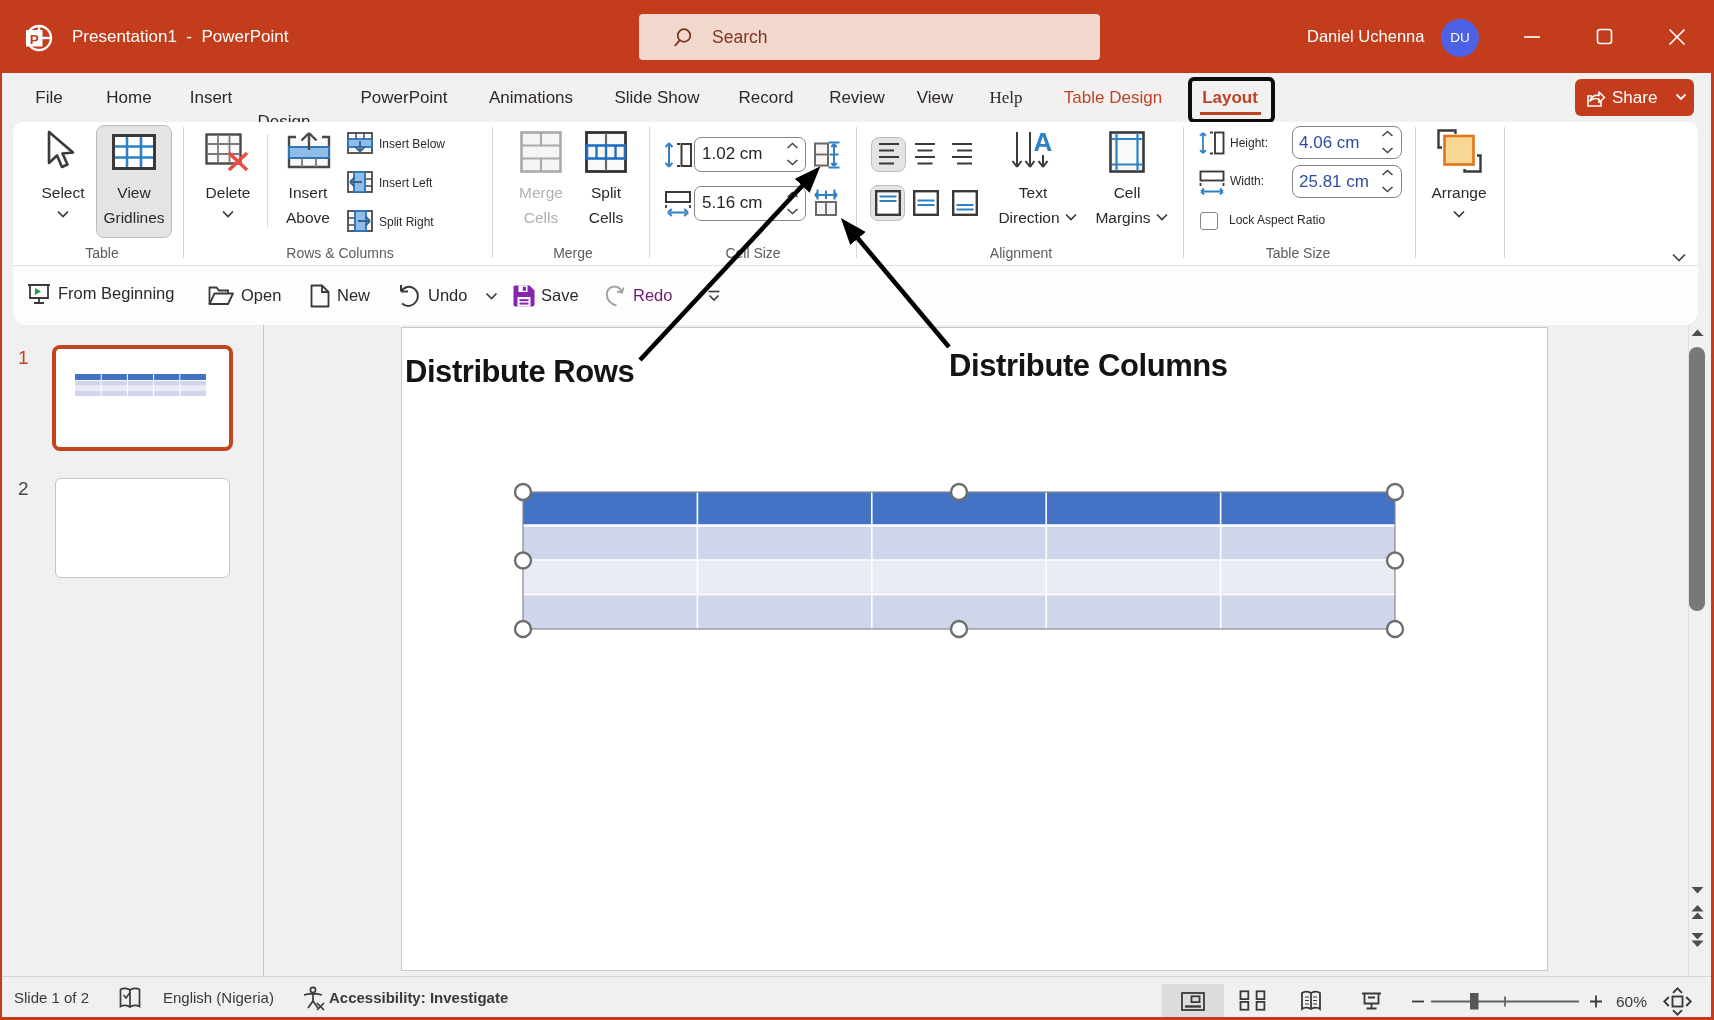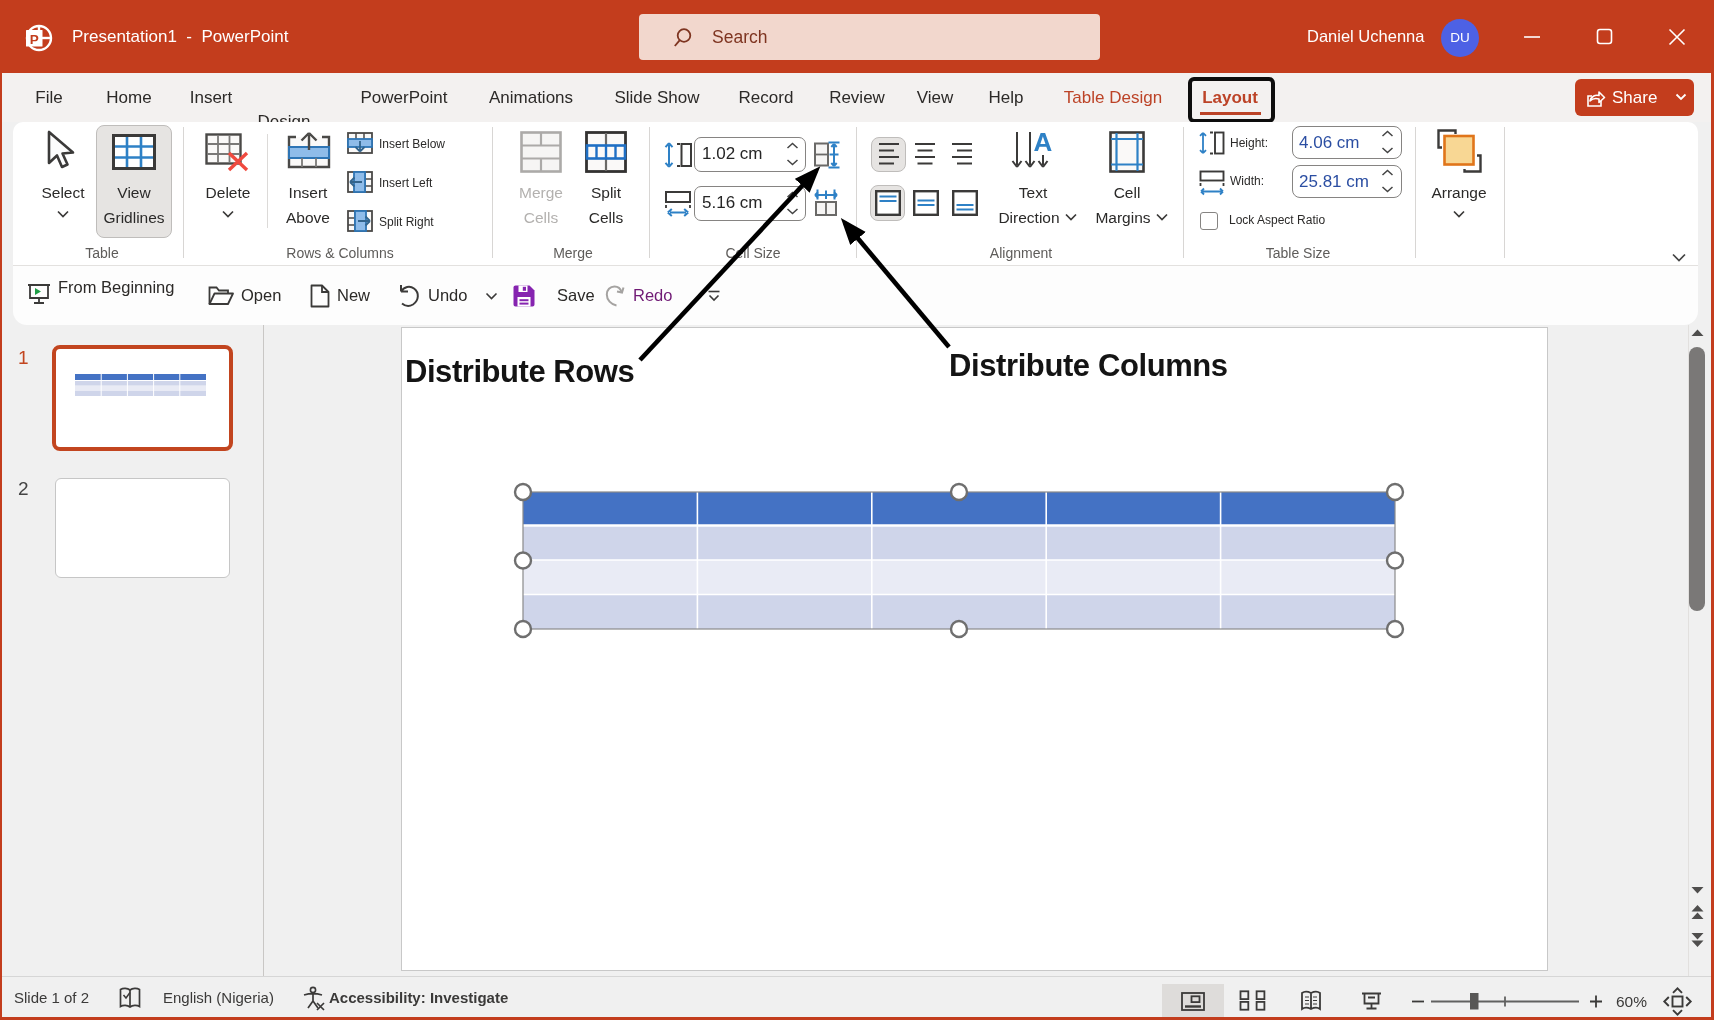--- a/index.html
+++ b/index.html
@@ -85,21 +85,21 @@
 <div class="menu-item" style="left:49px; top:73px;">File</div>
 <div class="menu-item" style="left:129px; top:73px;">Home</div>
 <div class="menu-item" style="left:211px; top:73px;">Insert</div>
 <div class="menu-item" style="left:284px; top:73px;margin-top:24px;">Design</div>
 <div class="menu-item" style="left:404px; top:73px;">PowerPoint</div>
 <div class="menu-item" style="left:531px; top:73px;">Animations</div>
 <div class="menu-item" style="left:657px; top:73px;">Slide Show</div>
 <div class="menu-item" style="left:766px; top:73px;">Record</div>
 <div class="menu-item" style="left:857px; top:73px;">Review</div>
 <div class="menu-item" style="left:935px; top:73px;">View</div>
-<div class="menu-item" style="left:1006px; top:73px;">Help</div>
+<div class="menu-item" style="left:1006px; top:73px;font-family:Liberation Serif, serif;">Help</div>
 <div class="menu-item" style="left:1113px; top:73px; color:#BC4327;">Table Design</div>
 <div class="menu-item" style="left:1230px; top:73px; color:#BC4327; font-weight:bold;">Layout</div>
 <div class="abs" style="left:1200px; top:112px; width:61px; height:3px; background:#BC4327;"></div>
 <div class="abs" style="left:1188px; top:77px; width:87px; height:46px; border:4px solid #0D0D0D; border-radius:6px;"></div>
 <div class="abs" style="left:1575px; top:79px; width:119px; height:37px; background:#C33D1D; border-radius:6px;"></div>
 <svg width="20" height="20" style="left:1586px; top:88px;" viewBox="0 0 20 20">
   <path d="M 6 8 L 2 8 L 2 18 L 15 18 L 15 13" fill="none" stroke="#fff" stroke-width="1.6"></path>
   <path d="M 4 13 C 5 8.5 9 6.5 13 7.5 L 13 4 L 18.5 9.5 L 13 14.5 L 13 11 C 9.5 10 6.5 10.5 4 13 Z" fill="none" stroke="#fff" stroke-width="1.6" stroke-linejoin="round"></path>
 </svg>
 <div class="abs" style="left:1612px; top:79px; height:37px; line-height:37px; font-size:17px; color:#fff;">Share</div>
@@ -328,21 +328,21 @@
 <div class="btn-label" style="left:1459px; top:184px;">Arrange</div>
 <svg width="14" height="9" style="left:1452px; top:210px;" viewBox="0 0 14 9">
   <path d="M 2 1.5 L 7 6.5 L 12 1.5" fill="none" stroke="#3B3A39" stroke-width="1.7"></path>
 </svg>
 
 <div class="abs" id="qat"></div>
 <svg width="24" height="24" style="left:27px; top:283px;" viewBox="0 0 24 24">
   <path d="M 1 2 L 23 2 M 3 2 L 3 15 L 21 15 L 21 2 M 12 15 L 12 20 M 7 20 L 17 20" fill="none" stroke="#3B3A39" stroke-width="1.8"></path>
   <path d="M 8 5 L 8 12 L 14 8.5 Z" fill="#1E9E46"></path>
 </svg>
-<div class="qat-item" style="left:58px; top:258px;">From Beginning</div>
+<div class="qat-item" style="left:58px; top:264px;">From Beginning</div>
 <svg width="26" height="22" style="left:208px; top:285px;" viewBox="0 0 26 22">
   <path d="M 1.5 19 L 1.5 2.5 L 8.5 2.5 L 11 5.5 L 20 5.5 L 20 8.5" fill="none" stroke="#3B3A39" stroke-width="1.8"></path>
   <path d="M 1.5 19 L 6.5 8.5 L 25 8.5 L 20 19 Z" fill="none" stroke="#3B3A39" stroke-width="1.8" stroke-linejoin="round"></path>
 </svg>
 <div class="qat-item" style="left:241px; top:266px;">Open</div>
 <svg width="20" height="24" style="left:310px; top:284px;" viewBox="0 0 20 24">
   <path d="M 1.5 22.5 L 1.5 1.5 L 12 1.5 L 18.5 8 L 18.5 22.5 Z" fill="none" stroke="#3B3A39" stroke-width="1.8" stroke-linejoin="round"></path>
   <path d="M 12 1.5 L 12 8 L 18.5 8" fill="none" stroke="#3B3A39" stroke-width="1.8"></path>
 </svg>
 <div class="qat-item" style="left:337px; top:266px;">New</div>
@@ -354,21 +354,21 @@
   <path d="M 1.5 1.5 L 6.5 6.5 L 11.5 1.5" fill="none" stroke="#3B3A39" stroke-width="1.6"></path>
 </svg>
 <svg width="24" height="24" style="left:512px; top:284px;" viewBox="0 0 24 24">
   <path d="M 1.5 3.5 C 1.5 2.4 2.4 1.5 3.5 1.5 L 17.5 1.5 L 22.5 6.5 L 22.5 20.5 C 22.5 21.6 21.6 22.5 20.5 22.5 L 3.5 22.5 C 2.4 22.5 1.5 21.6 1.5 20.5 Z" fill="#8624B0"></path>
   <rect x="6.5" y="1.5" width="9" height="6.5" fill="#fff"></rect>
   <rect x="10.8" y="2.8" width="3.2" height="4" fill="#8624B0"></rect>
   <rect x="5.5" y="13" width="13" height="9.5" fill="#fff"></rect>
   <rect x="7.5" y="15.2" width="9" height="2" fill="#8624B0"></rect>
   <rect x="7.5" y="18.6" width="9" height="2" fill="#8624B0"></rect>
 </svg>
-<div class="qat-item" style="left:541px; top:266px;margin-left:16px;">Save</div>
+<div class="qat-item" style="left:541px; top:266px;">Save</div>
 <svg width="24" height="24" style="left:604px; top:284px;" viewBox="0 0 24 24">
   <path d="M 17.5 8 C 16.5 4.5 13.5 2.5 10.5 2.5 C 6 2.5 2.8 6 2.8 10.5 C 2.8 16 7 20.5 12.5 21.5" fill="none" stroke="#A5A3A1" stroke-width="2"></path>
   <path d="M 13 7.5 L 18 8.5 L 19.5 3.5" fill="none" stroke="#A5A3A1" stroke-width="2"></path>
 </svg>
 <div class="qat-item" style="left:633px; top:266px; color:#701a75;">Redo</div>
 <svg width="16" height="12" style="left:706px; top:290px;" viewBox="0 0 16 12">
   <path d="M 2.5 1.5 L 13.5 1.5" stroke="#3B3A39" stroke-width="1.6"></path>
   <path d="M 3.5 5.5 L 8 10 L 12.5 5.5" fill="none" stroke="#3B3A39" stroke-width="1.6"></path>
 </svg>
 

